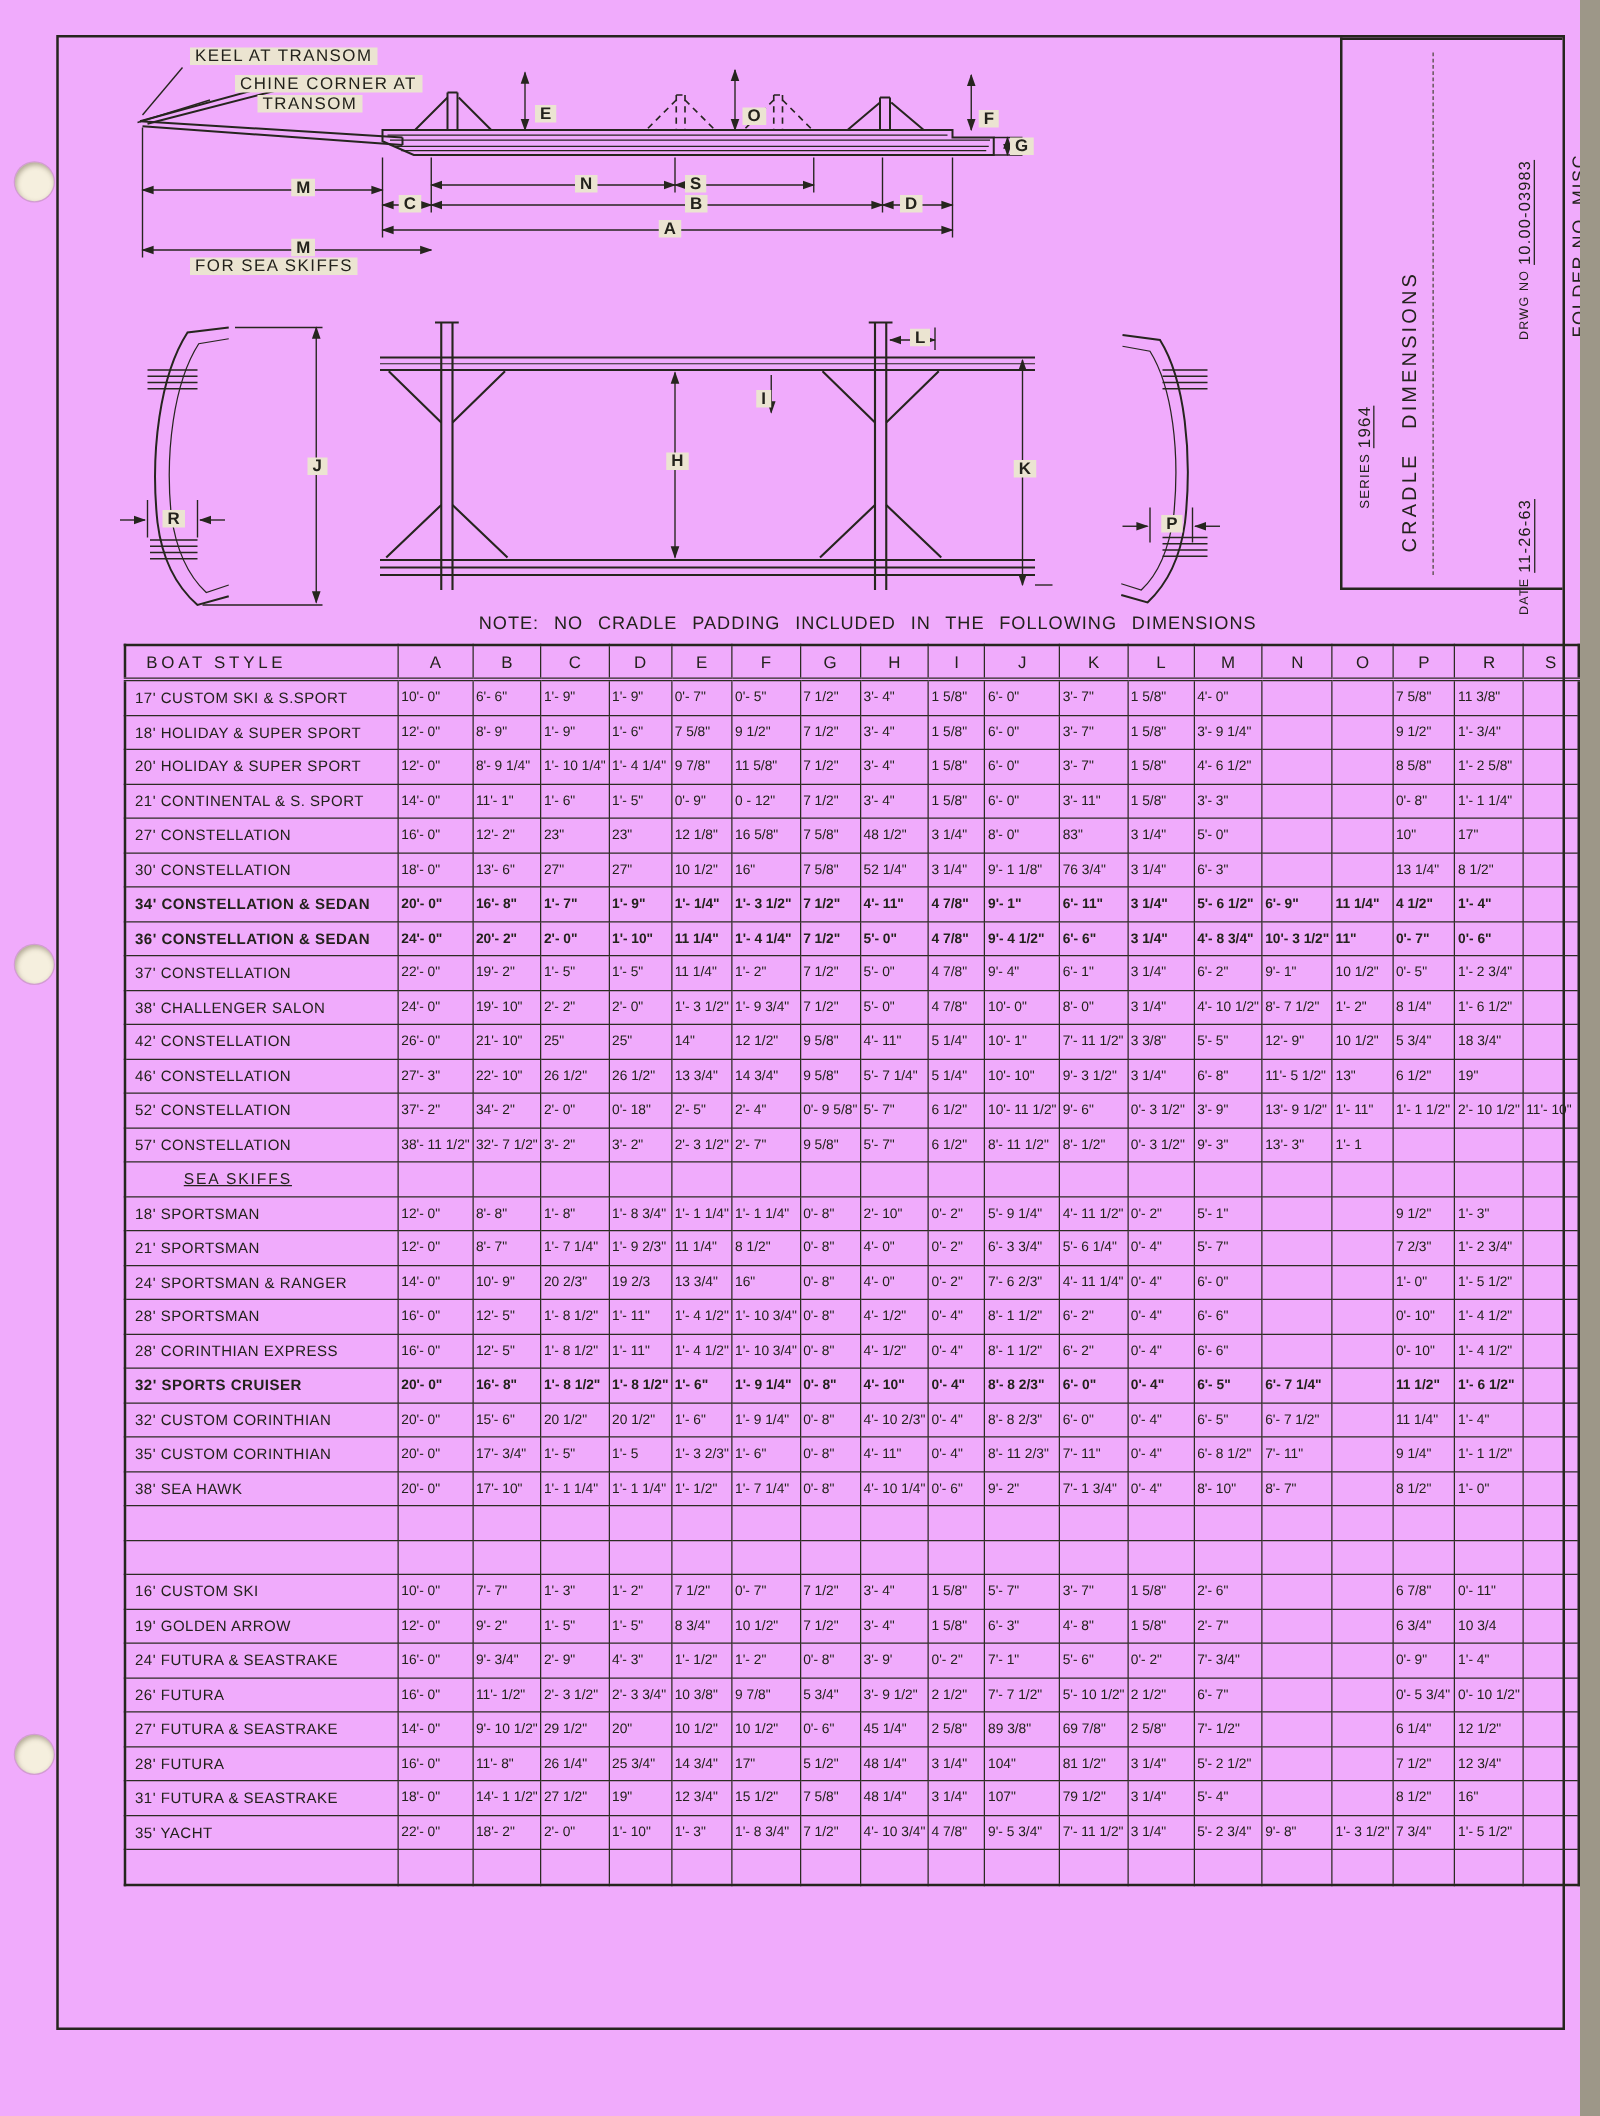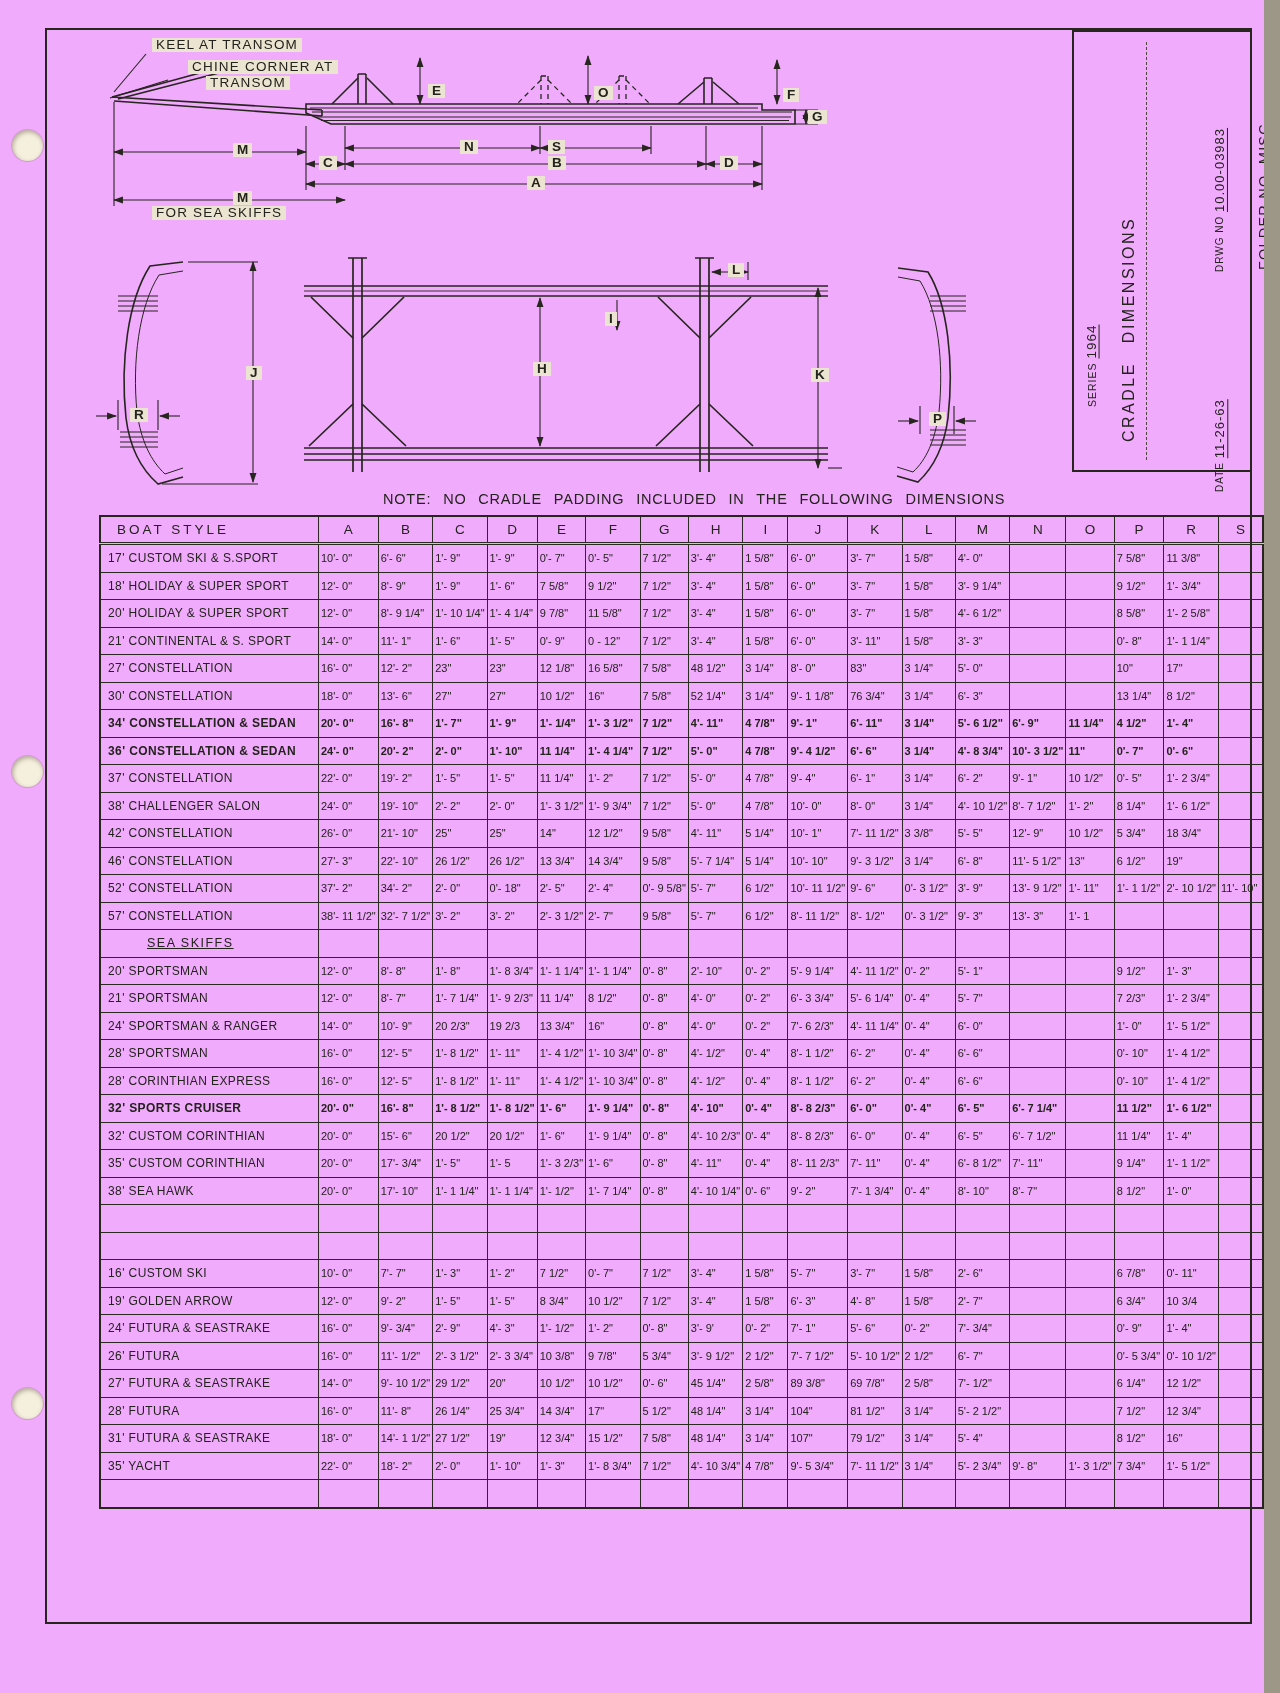--- a/index.html
+++ b/index.html
@@ -537,21 +537,21 @@
           <td></td>
           <td></td>
           <td></td>
           <td></td>
           <td></td>
           <td></td>
           <td></td>
           <td></td>
         </tr>
         <tr>
-          <td class="style-col">20'  SPORTSMAN</td>
+          <td class="style-col">18'  SPORTSMAN</td>
           <td>12'- 0"</td>
           <td>8'- 8"</td>
           <td>1'- 8"</td>
           <td>1'- 8 3/4"</td>
           <td>1'- 1 1/4"</td>
           <td>1'- 1 1/4"</td>
           <td>0'- 8"</td>
           <td>2'- 10"</td>
           <td>0'- 2"</td>
           <td>5'- 9 1/4"</td>

